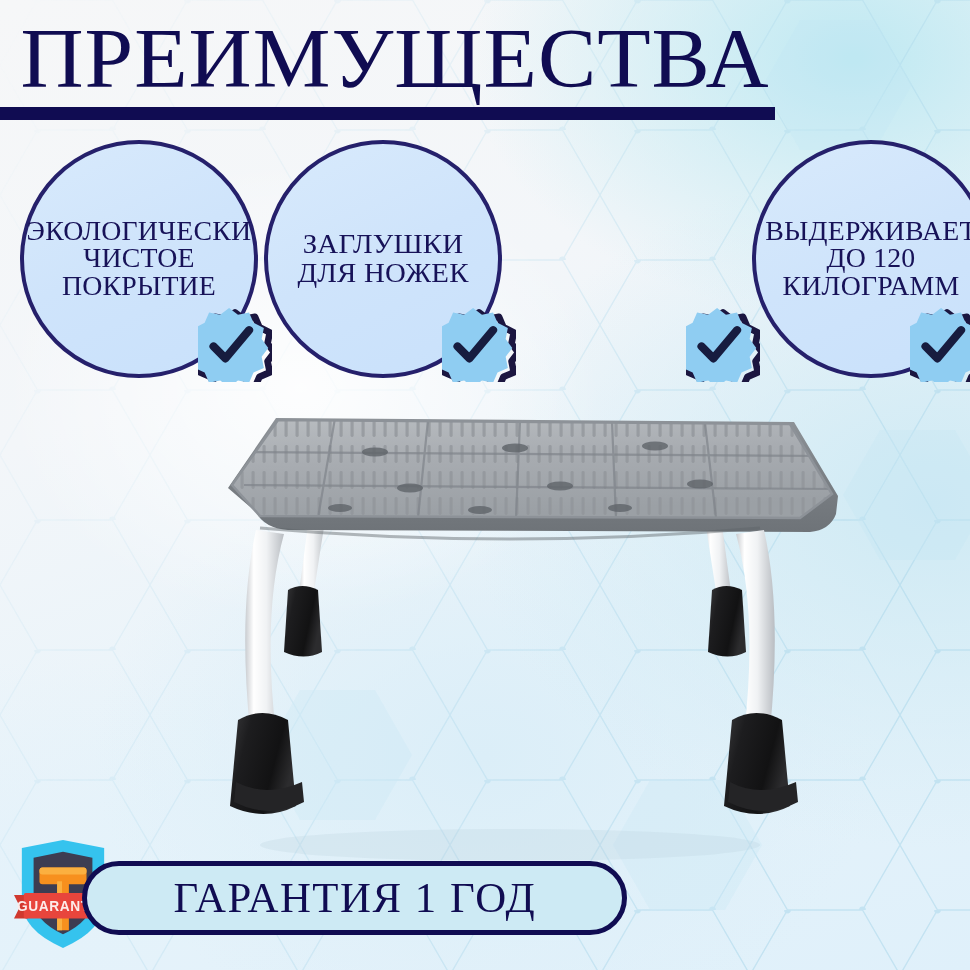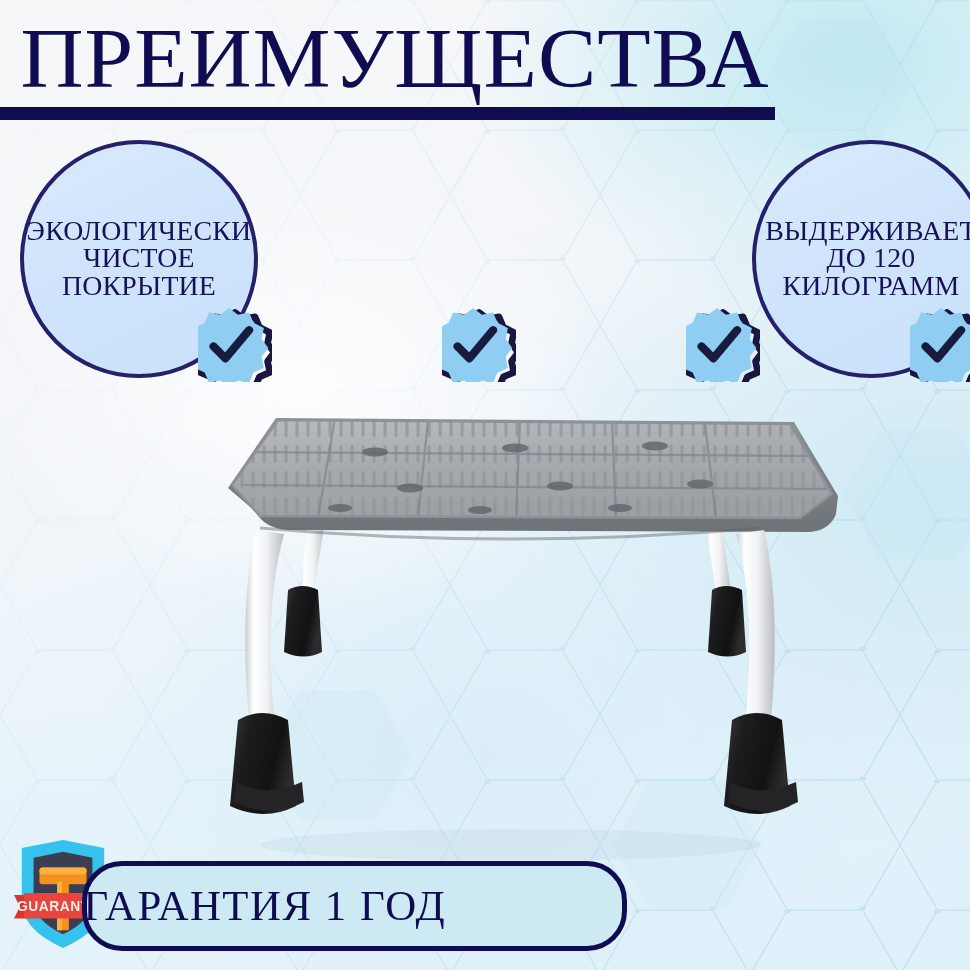--- a/index.html
+++ b/index.html
@@ -127,27 +127,28 @@
     width: 700px;
     height: 470px;
   }
 
   
   .guarantee {
     position: absolute;
     left: 82px;
     top: 861px;
     width: 545px;
-    height: 90px;
+    height: 74px;
     box-sizing: border-box;
     border: 5px solid #100c52;
     border-radius: 40px;
     background: #cdeaf4;
     display: flex;
     align-items: center;
+    justify-content: center;
   }
   .guarantee-text {
     color: #100c52;
     font-size: 42px;
     letter-spacing: 1.5px;
     white-space: nowrap;
     transform: scaleX(1.02);
   }
   .shield {
     position: absolute;
@@ -193,20 +194,24 @@
     <div class="title-text">ПРЕИМУЩЕСТВА</div>
     <div class="title-rule"></div>
   </div>
 
   <div class="circles">
 
     <div class="circle c1">
       <div class="circle-label">ЭКОЛОГИЧЕСКИ
 ЧИСТОЕ
 ПОКРЫТИЕ</div>
+    </div>
+    <div class="circle c2">
+      <div class="circle-label">ЗАГЛУШКИ
+ДЛЯ НОЖЕК</div>
     </div>
     <div class="circle c4">
       <div class="circle-label">ВЫДЕРЖИВАЕТ
 ДО 120
 КИЛОГРАММ</div>
     </div>
 
     <svg class="seal s1" viewBox="0 0 100 100">
       <g transform="translate(6,6)">
         <path d="M44 0 L56 9 L71 6 L77 20 L91 27 L88 42 L97 54 L88 66 L91 81 L77 87 L71 101

